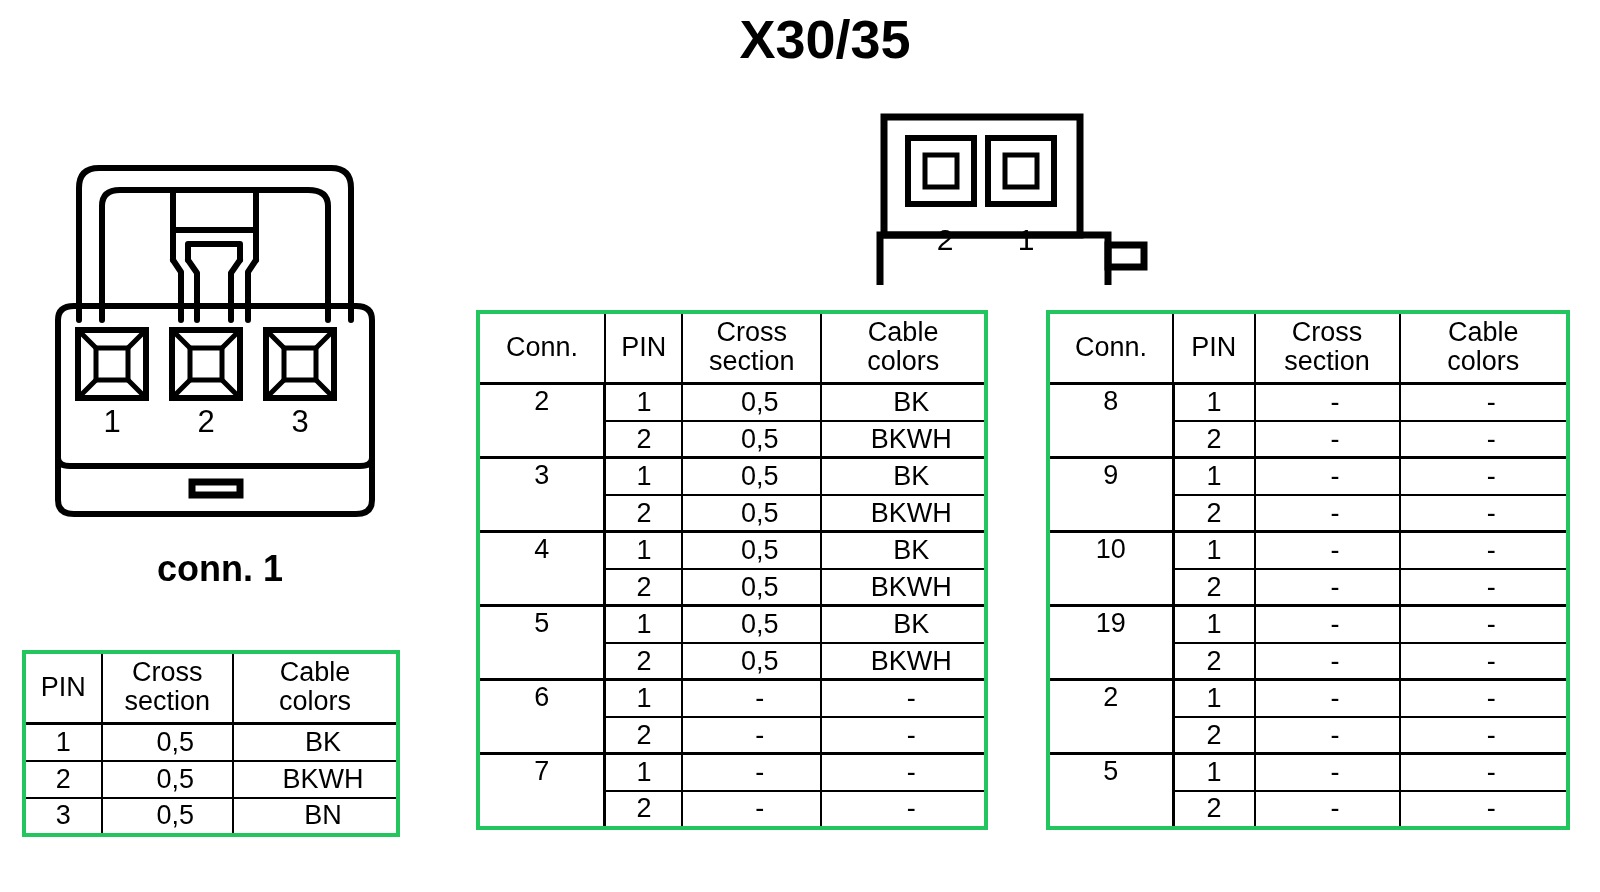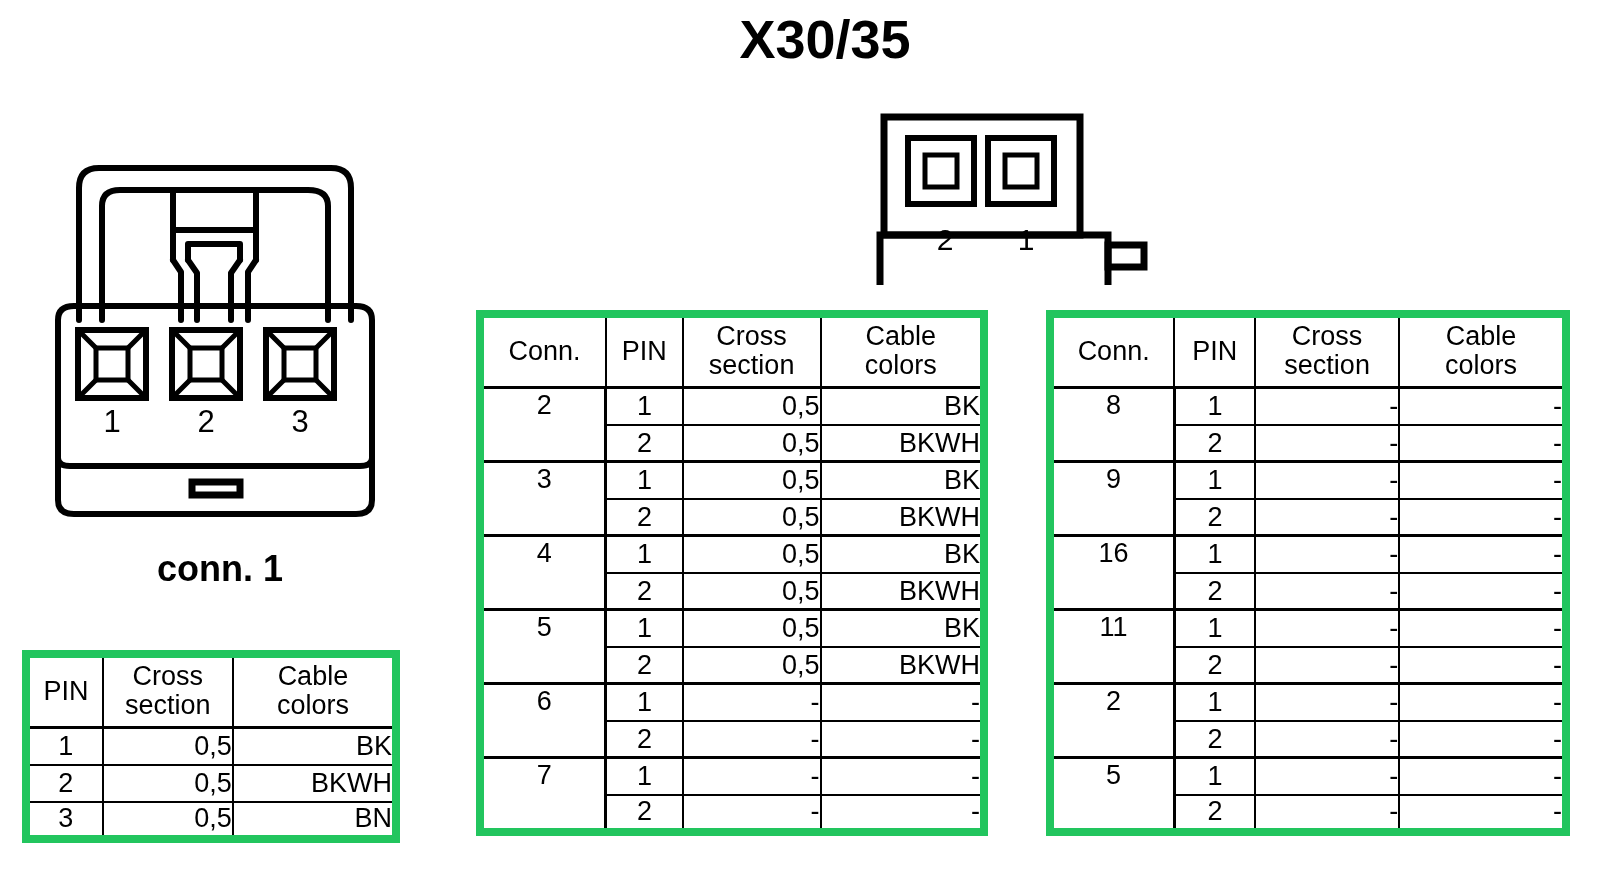--- a/index.html
+++ b/index.html
@@ -46,29 +46,29 @@
     background: #fff;
   }
   table.wt td, table.wt th {
     border: 2px solid #000;
     padding: 0;
     font-weight: normal;
     height: 37px;
     box-sizing: border-box;
   }
   
-  table.wt { border: 8px solid #22c55e; }
+  table.wt { border: 4px solid #22c55e; }
   table.wt th {
     border-bottom: 3px solid #000;
     vertical-align: middle;
     line-height: 1.08;
     padding: 4px 0 6px 0;
   }
   table.wt td.num  { text-align: center; }
-  table.wt td.txt  { text-align: right; padding-left: 16px; }
+  table.wt td.txt  { text-align: center; padding-left: 16px; }
   
   table.wt tr.grp-start > td,
   table.wt tr.grp-start > th { border-top: 3px solid #000; }
   table.wt td.conncell {
     text-align: center;
     vertical-align: top;
     padding-top: 1px;
     border-right: 3px solid #000;
   }
 
@@ -342,32 +342,32 @@
           <td class="num">1</td>
           <td class="txt">-</td>
           <td class="txt">-</td>
         </tr>
         <tr>
           <td class="num">2</td>
           <td class="txt">-</td>
           <td class="txt">-</td>
         </tr>
         <tr class="grp-start">
-          <td class="conncell" rowspan="2">16</td>
-          <td class="num">1</td>
-          <td class="txt">-</td>
-          <td class="txt">-</td>
-        </tr>
-        <tr>
-          <td class="num">2</td>
-          <td class="txt">-</td>
-          <td class="txt">-</td>
-        </tr>
-        <tr class="grp-start">
-          <td class="conncell" rowspan="2">11</td>
+          <td class="conncell" rowspan="2">10</td>
+          <td class="num">1</td>
+          <td class="txt">-</td>
+          <td class="txt">-</td>
+        </tr>
+        <tr>
+          <td class="num">2</td>
+          <td class="txt">-</td>
+          <td class="txt">-</td>
+        </tr>
+        <tr class="grp-start">
+          <td class="conncell" rowspan="2">19</td>
           <td class="num">1</td>
           <td class="txt">-</td>
           <td class="txt">-</td>
         </tr>
         <tr>
           <td class="num">2</td>
           <td class="txt">-</td>
           <td class="txt">-</td>
         </tr>
         <tr class="grp-start">

